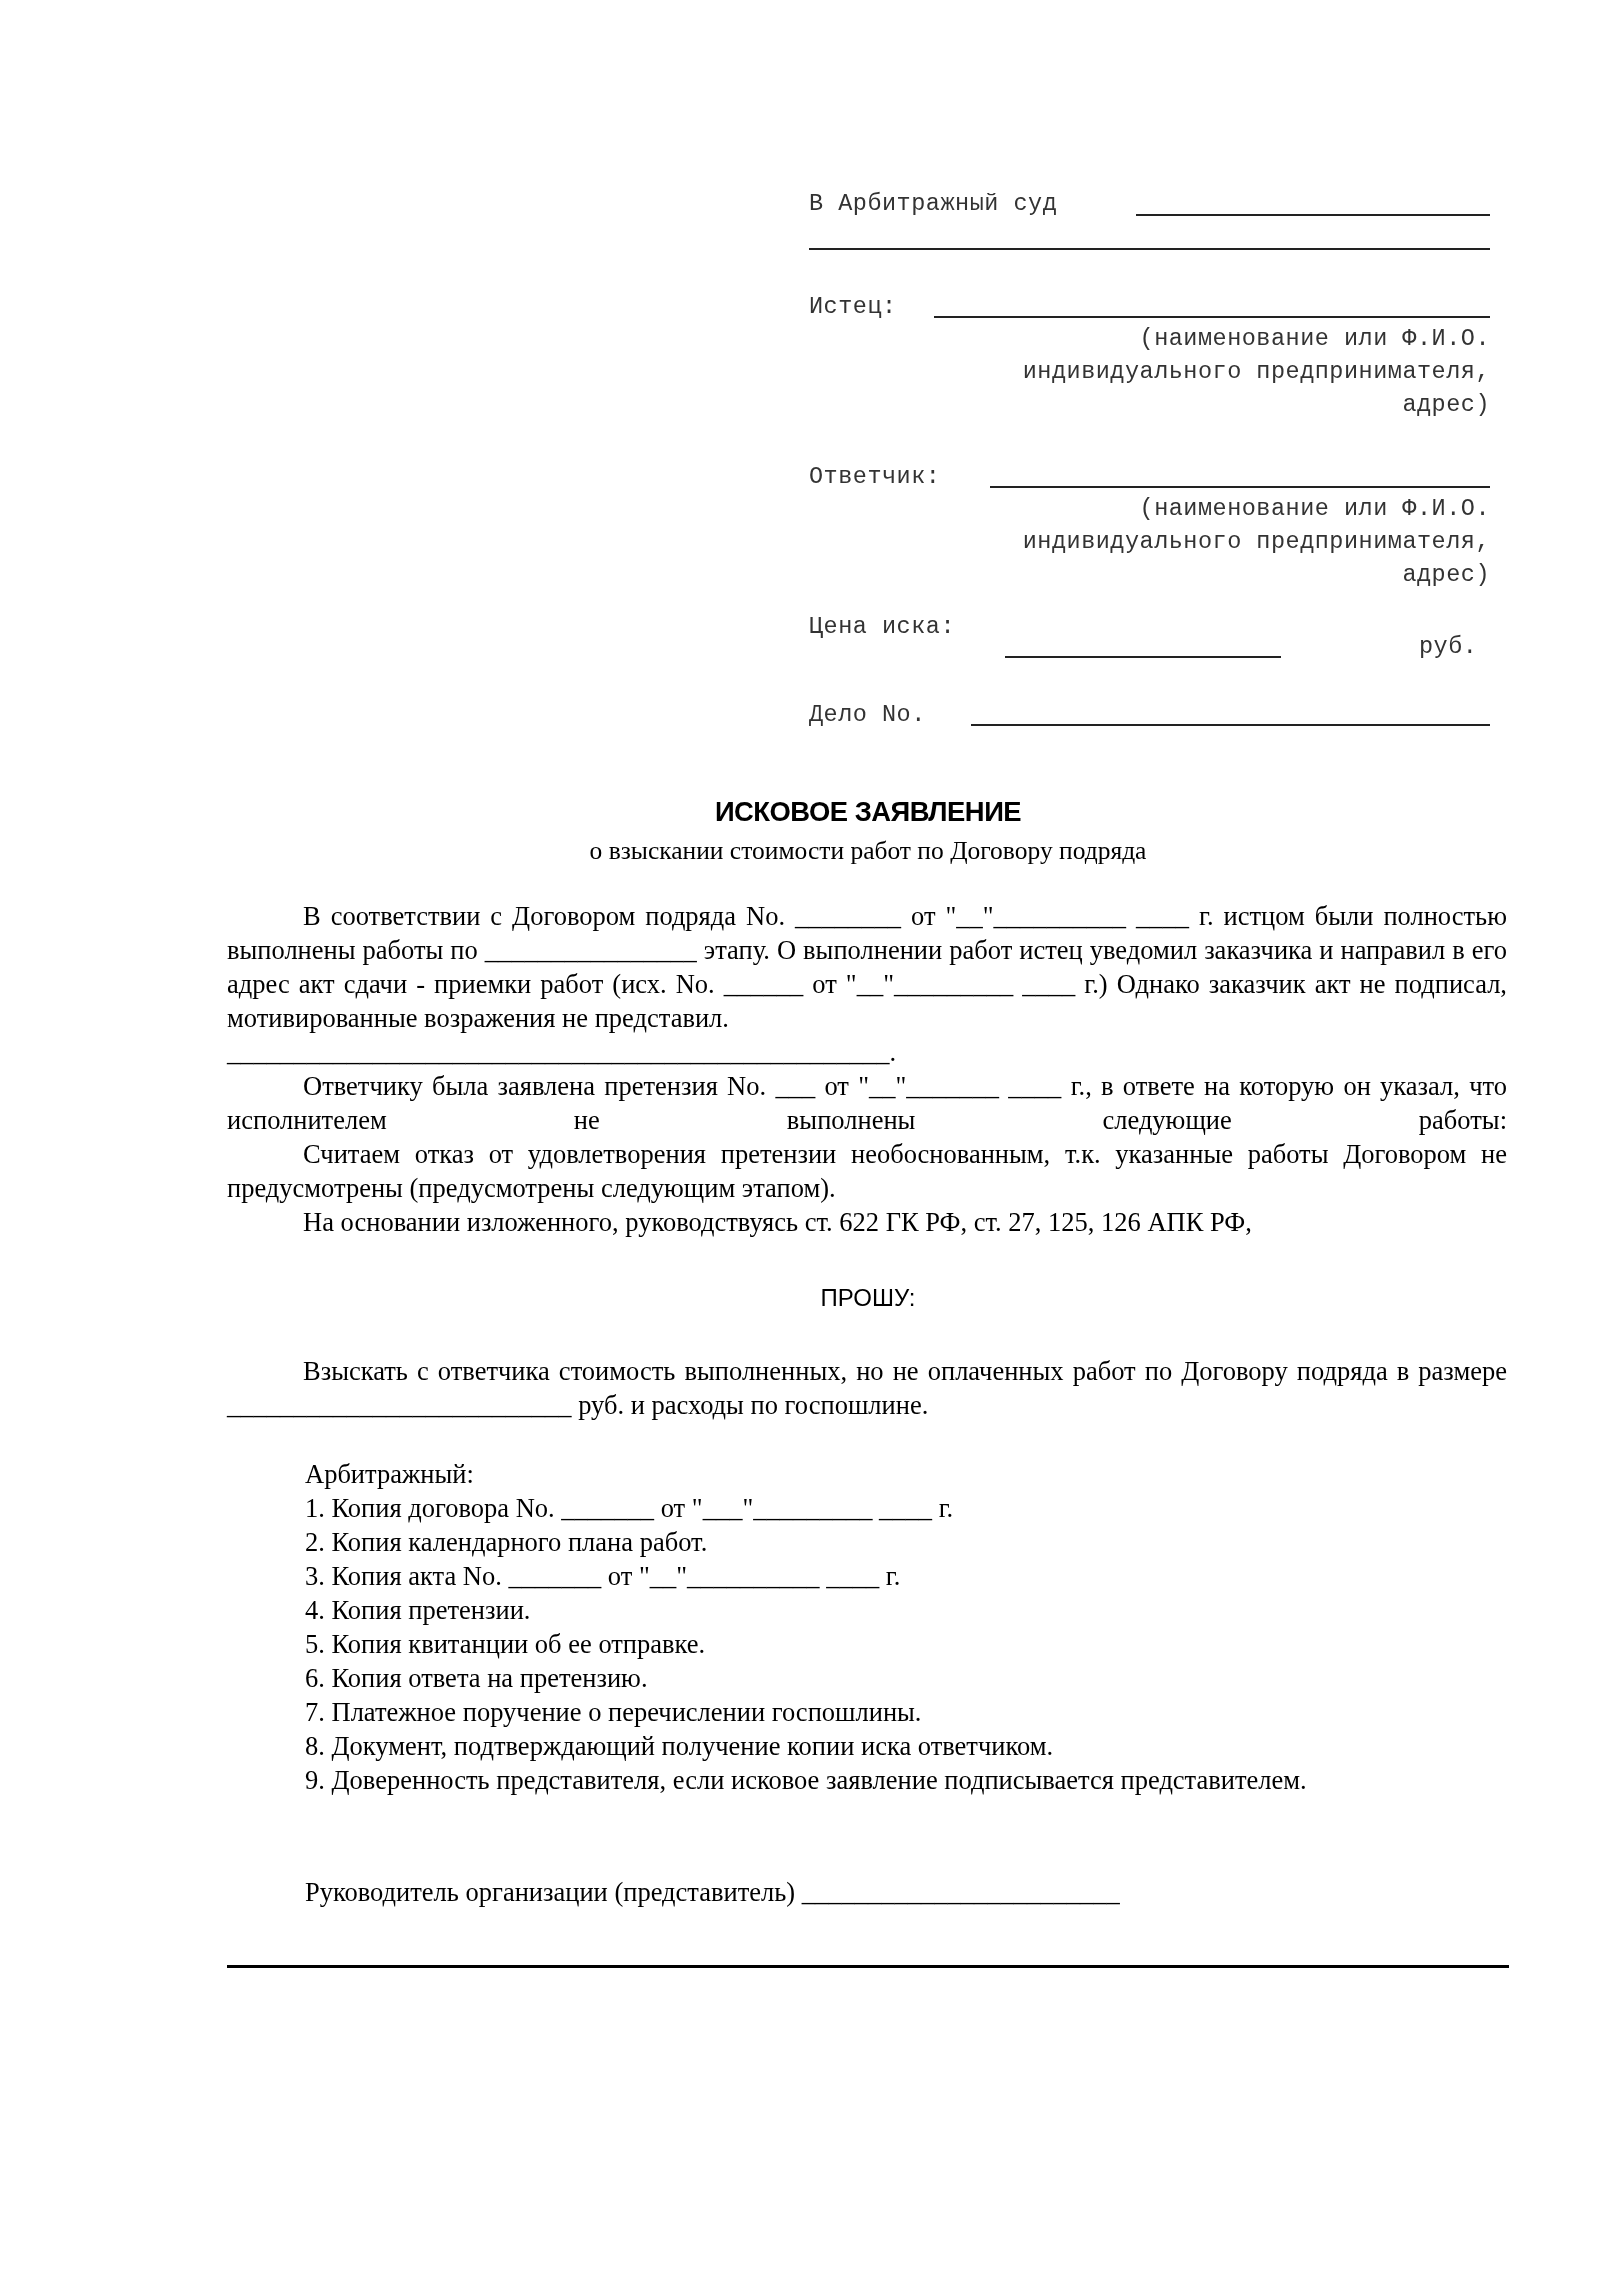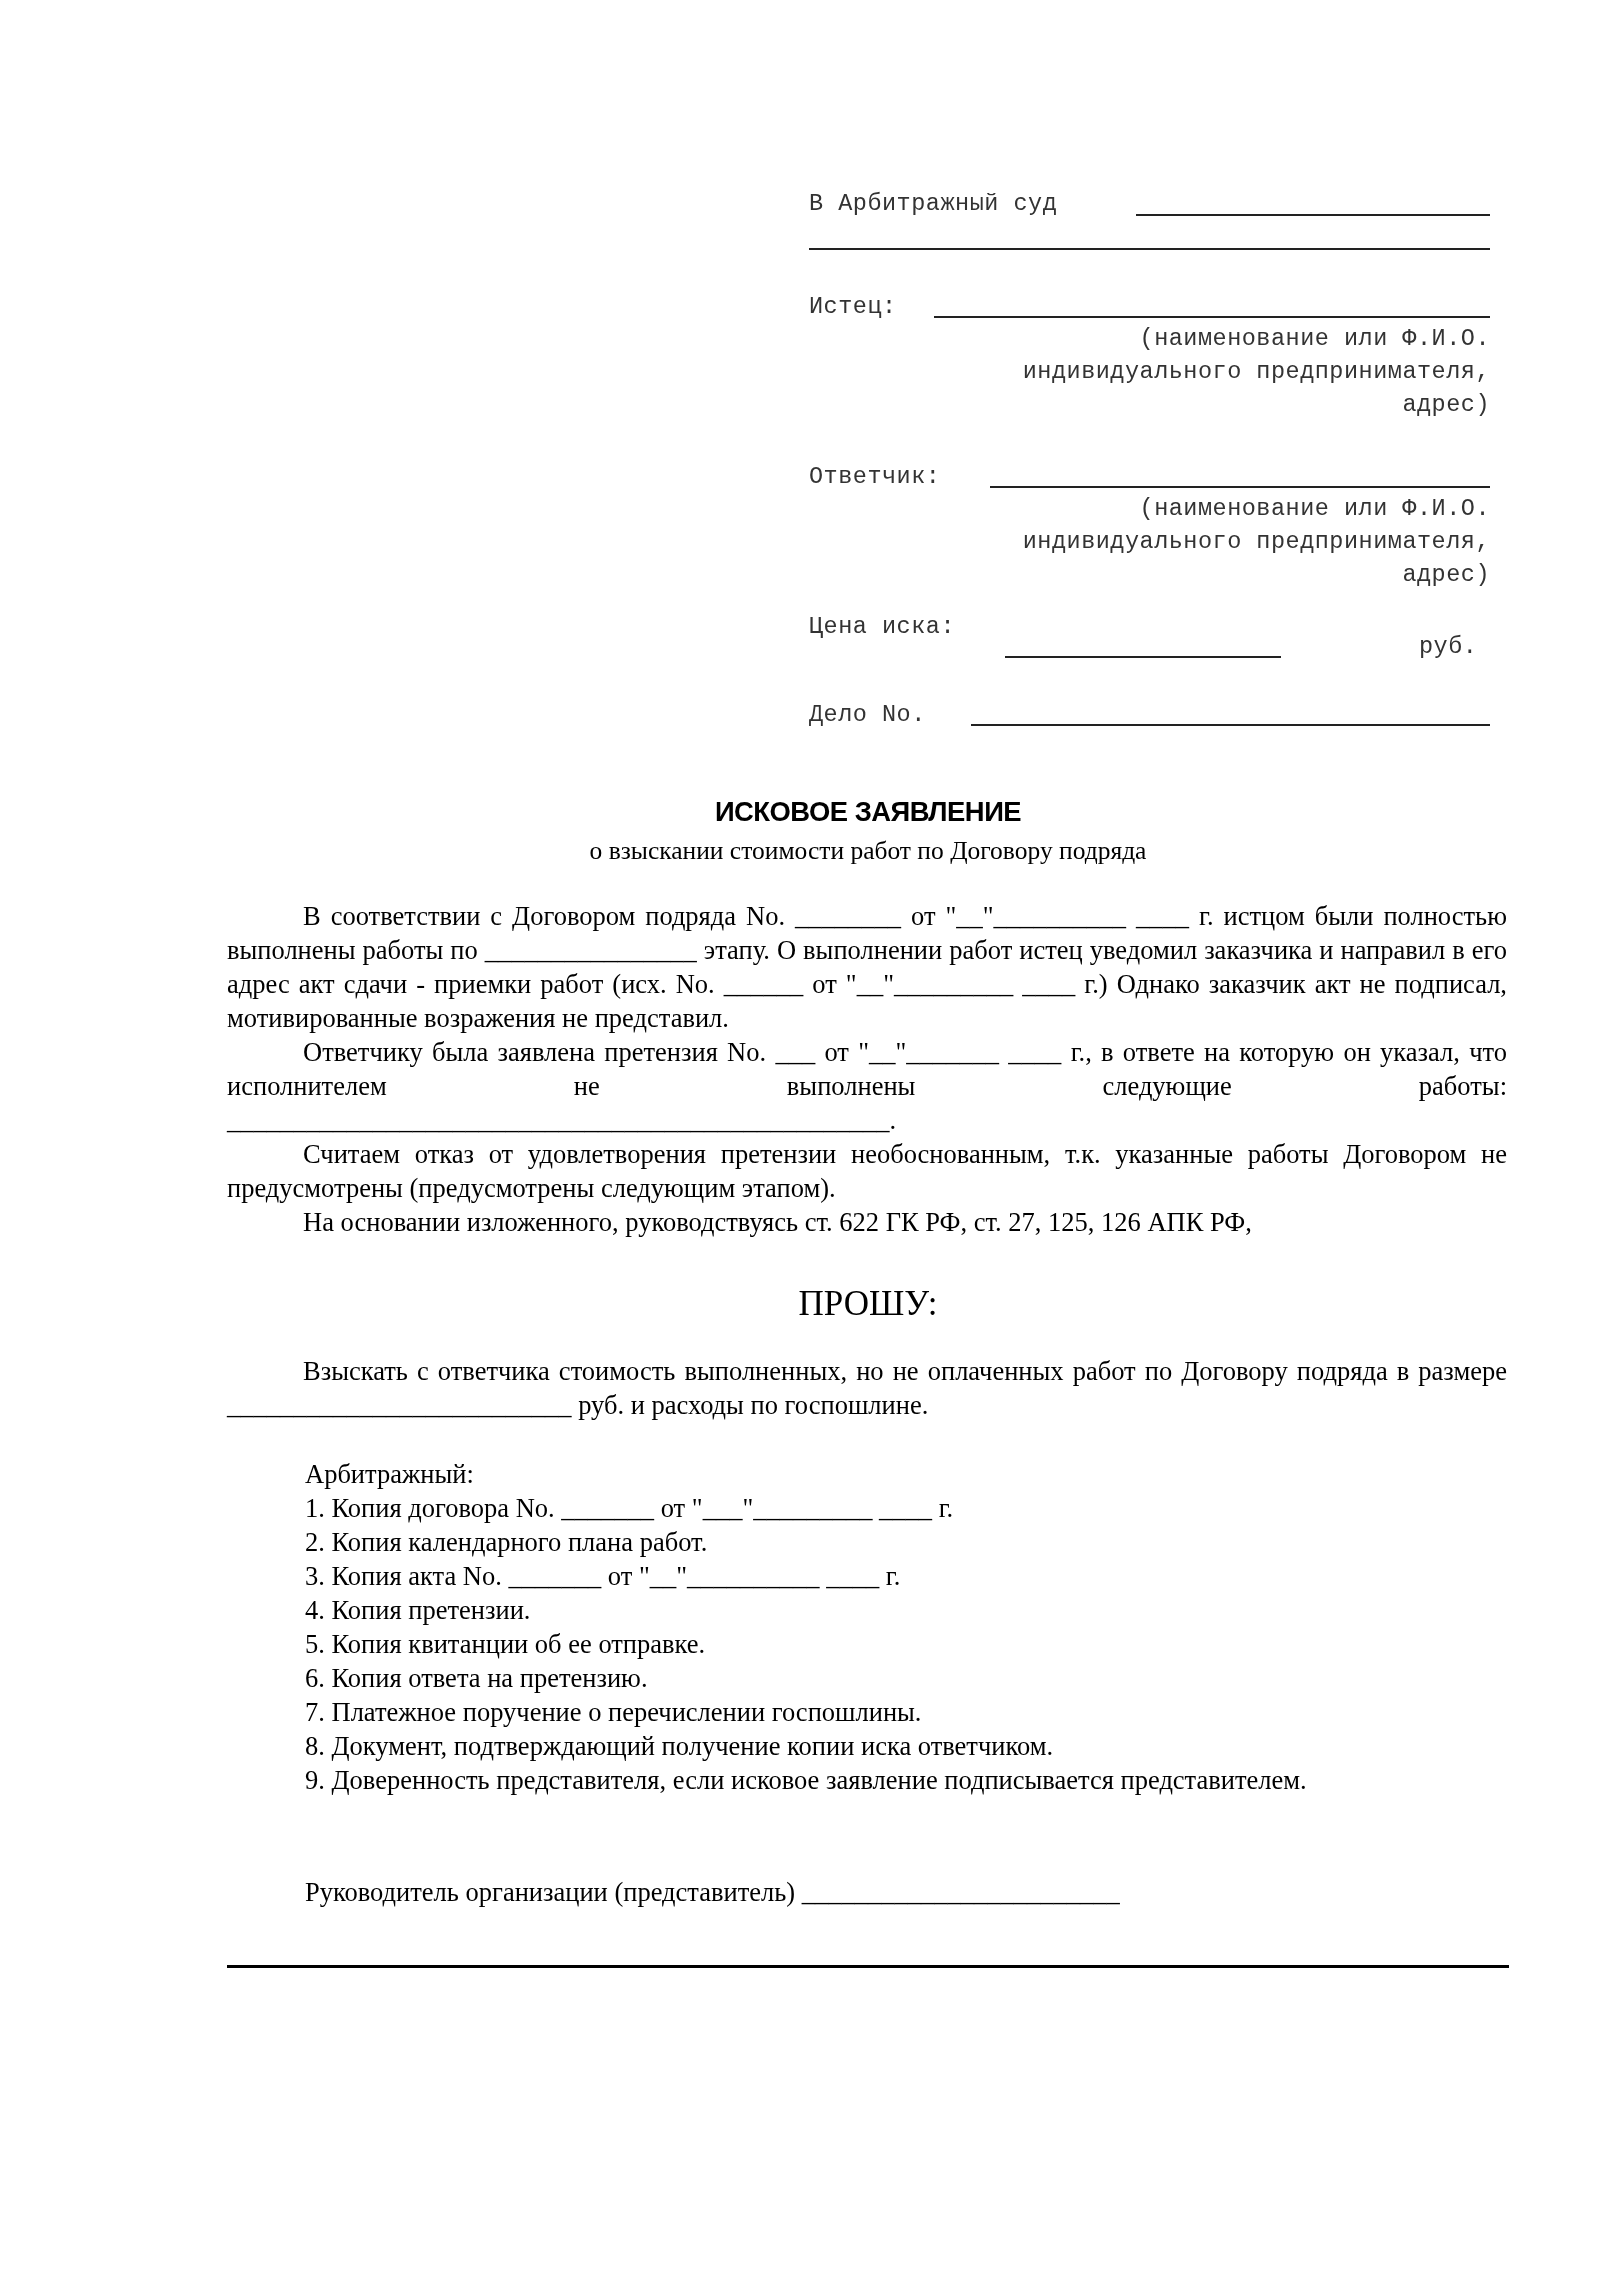--- a/index.html
+++ b/index.html
@@ -81,22 +81,22 @@
       font-size: 26.5px;
       line-height: 34px;
       text-align: justify;
     }
     .para { margin: 0; text-indent: 76px; }
     .para.last-justify { text-align-last: justify; }
     .center-line {
       position: absolute;
       left: 227px; width: 1282px;
       text-align: center;
-      font-family: Liberation Serif, serif;
-      font-size: 35px;
+      font-family: Liberation Sans, sans-serif;
+      font-size: 24px;
     }
     .attach {
       position: absolute;
       left: 305px;
       font-family: "Liberation Serif", "DejaVu Serif", serif;
       font-size: 26.5px;
       line-height: 34px;
     }
     .attach div { white-space: nowrap; }
     .signature {
@@ -154,22 +154,22 @@
       <span class="hdr-label">Дело No.</span>
     </div>
     <div class="hdr-line" style="left:162px; width:519px; top:724px;"></div>
   </div>
 
   <div class="title">ИСКОВОЕ ЗАЯВЛЕНИЕ</div>
   <div class="subtitle">о взыскании стоимости работ по Договору подряда</div>
 
   <div class="body-text" style="top:899px;">
     <p class="para">В соответствии с Договором подряда No. ________ от "__"__________ ____ г. истцом были полностью выполнены работы по ________________ этапу. О выполнении работ истец уведомил заказчика и направил в его адрес акт сдачи - приемки работ (исх. No. ______ от "__"_________ ____ г.) Однако заказчик акт не подписал, мотивированные возражения не представил.</p>
+    <p class="para" style="text-indent:0;">__________________________________________________.</p>
     <p class="para last-justify">Ответчику была заявлена претензия No. ___ от "__"_______ ____ г., в ответе на которую он указал, что исполнителем не выполнены следующие работы:</p>
-    <p class="para" style="text-indent:0;">__________________________________________________.</p>
     <p class="para">Считаем отказ от удовлетворения претензии необоснованным, т.к. указанные работы Договором не предусмотрены (предусмотрены следующим этапом).</p>
     <p class="para">На основании изложенного, руководствуясь ст. 622 ГК РФ, ст. 27, 125, 126 АПК РФ,</p>
   </div>
 
   <div class="center-line" style="top:1284px;">ПРОШУ:</div>
   <div class="body-text" style="top:1354px;">
     <p class="para">Взыскать с ответчика стоимость выполненных, но не оплаченных работ по Договору подряда в размере __________________________ руб. и расходы по госпошлине.</p>
   </div>
 
   <div class="attach" style="top:1457px;">

